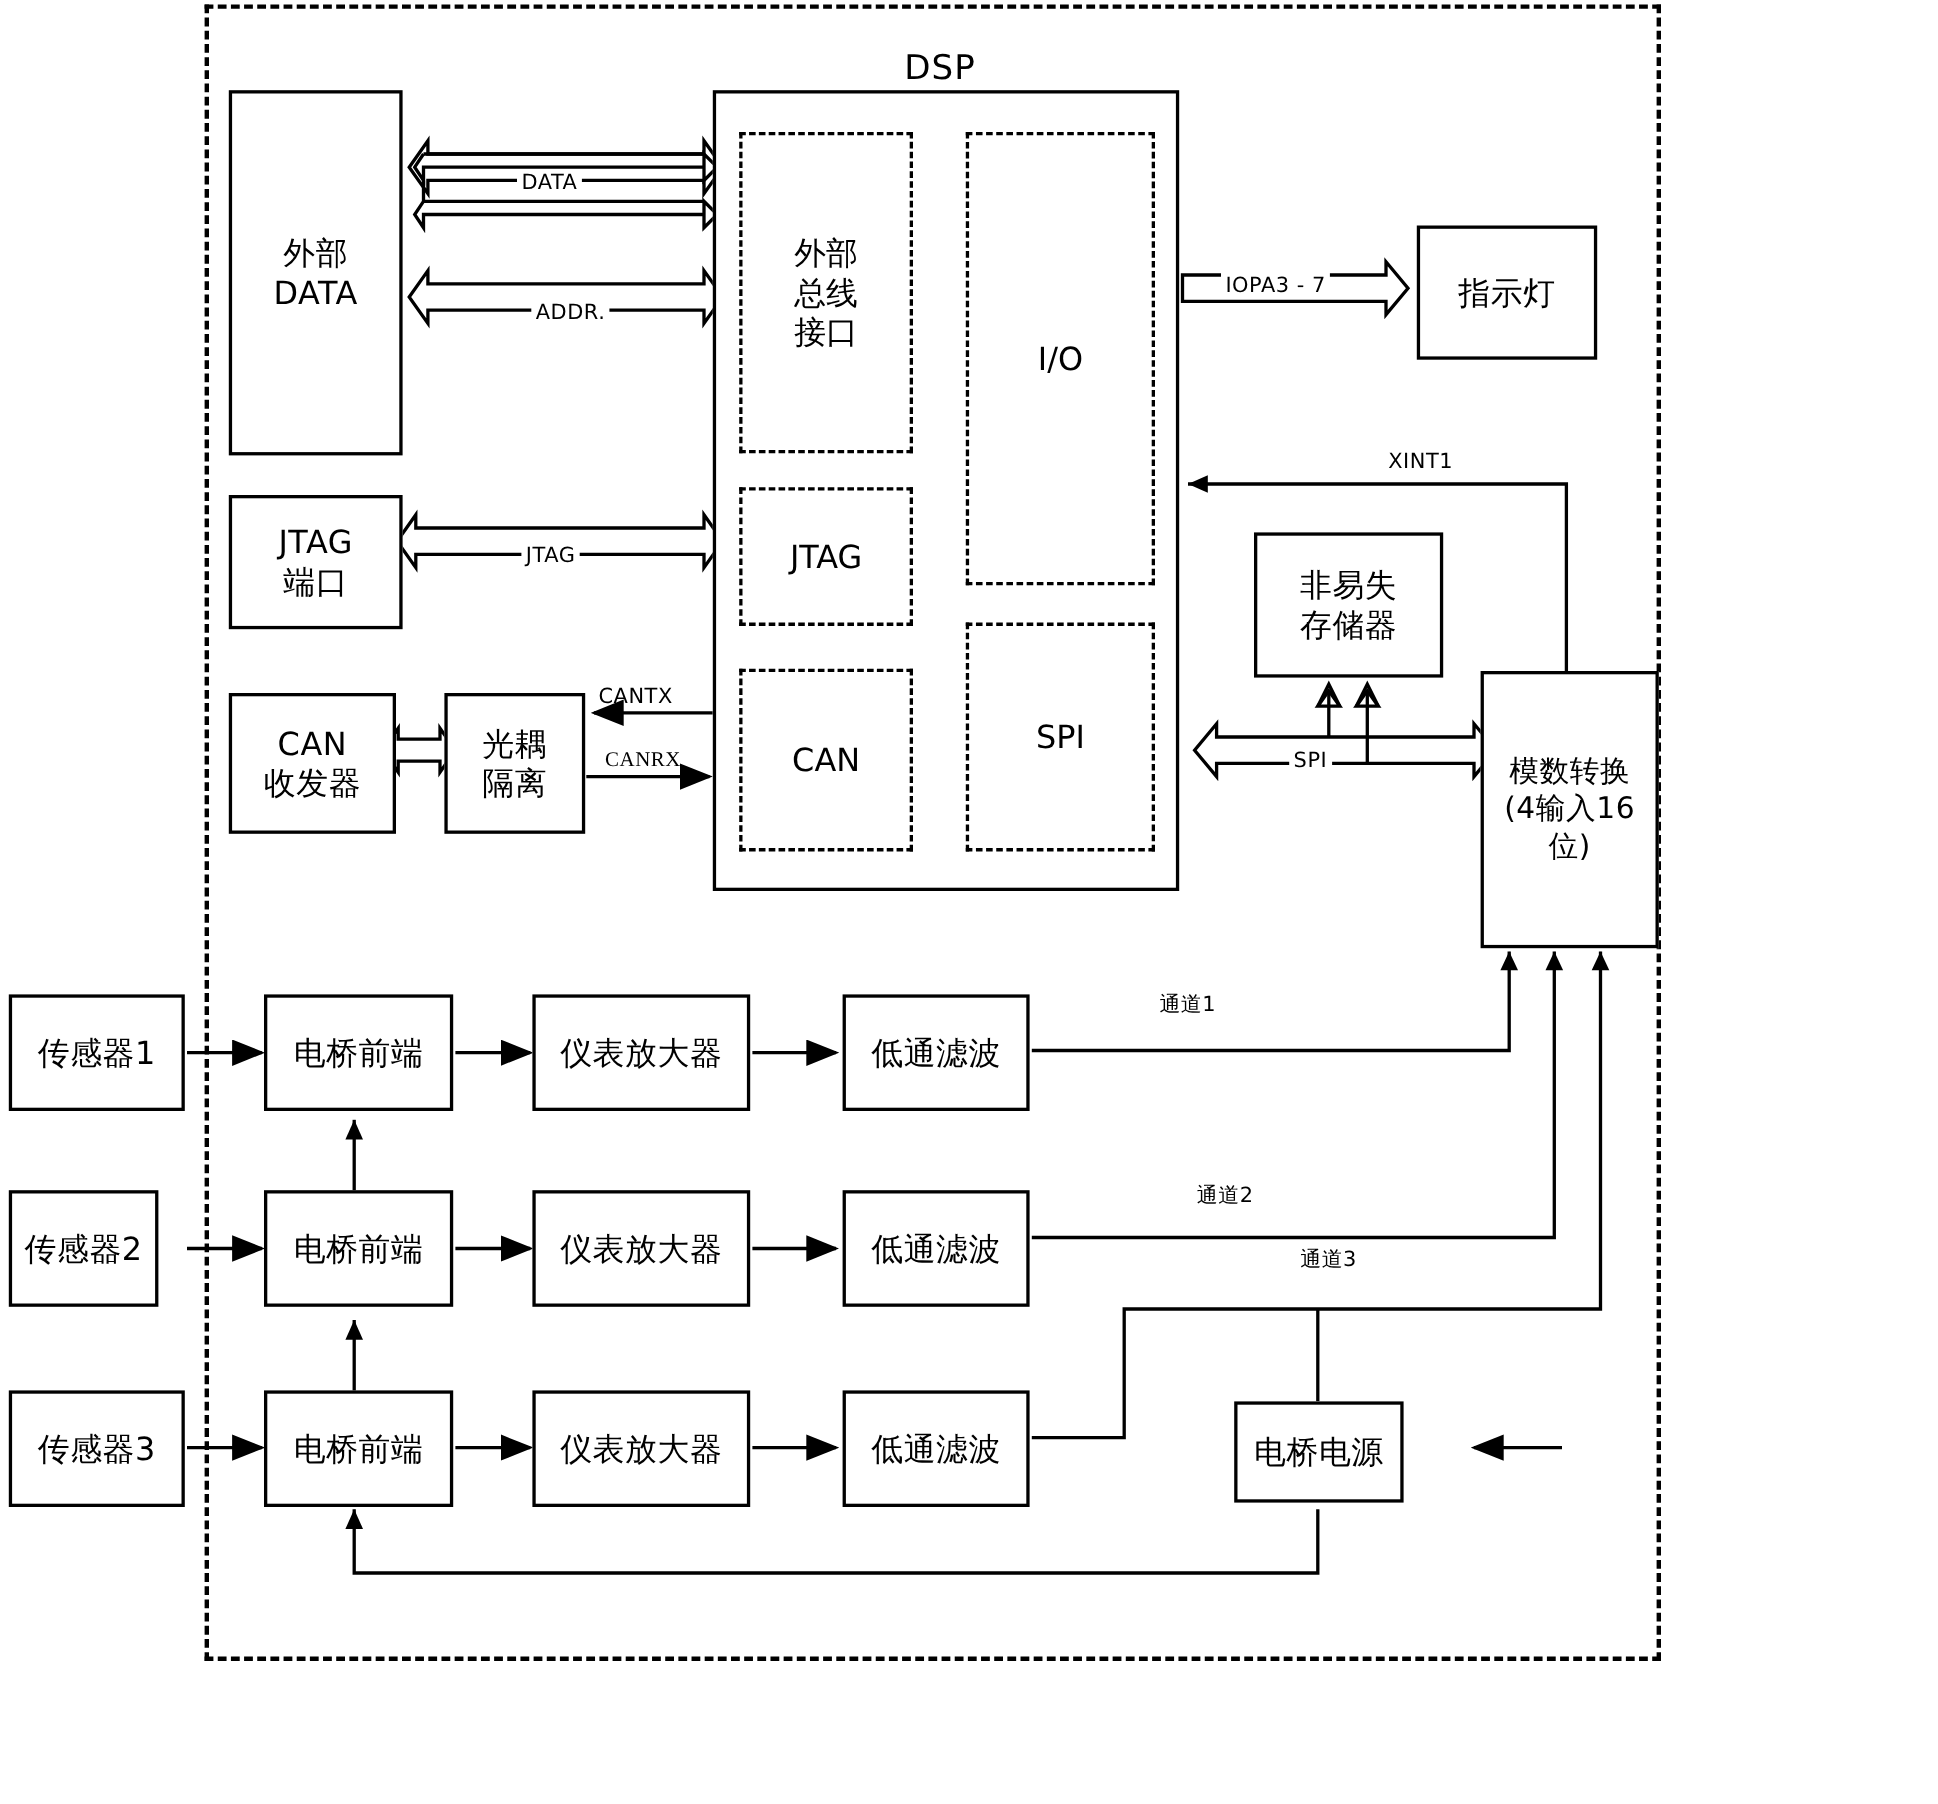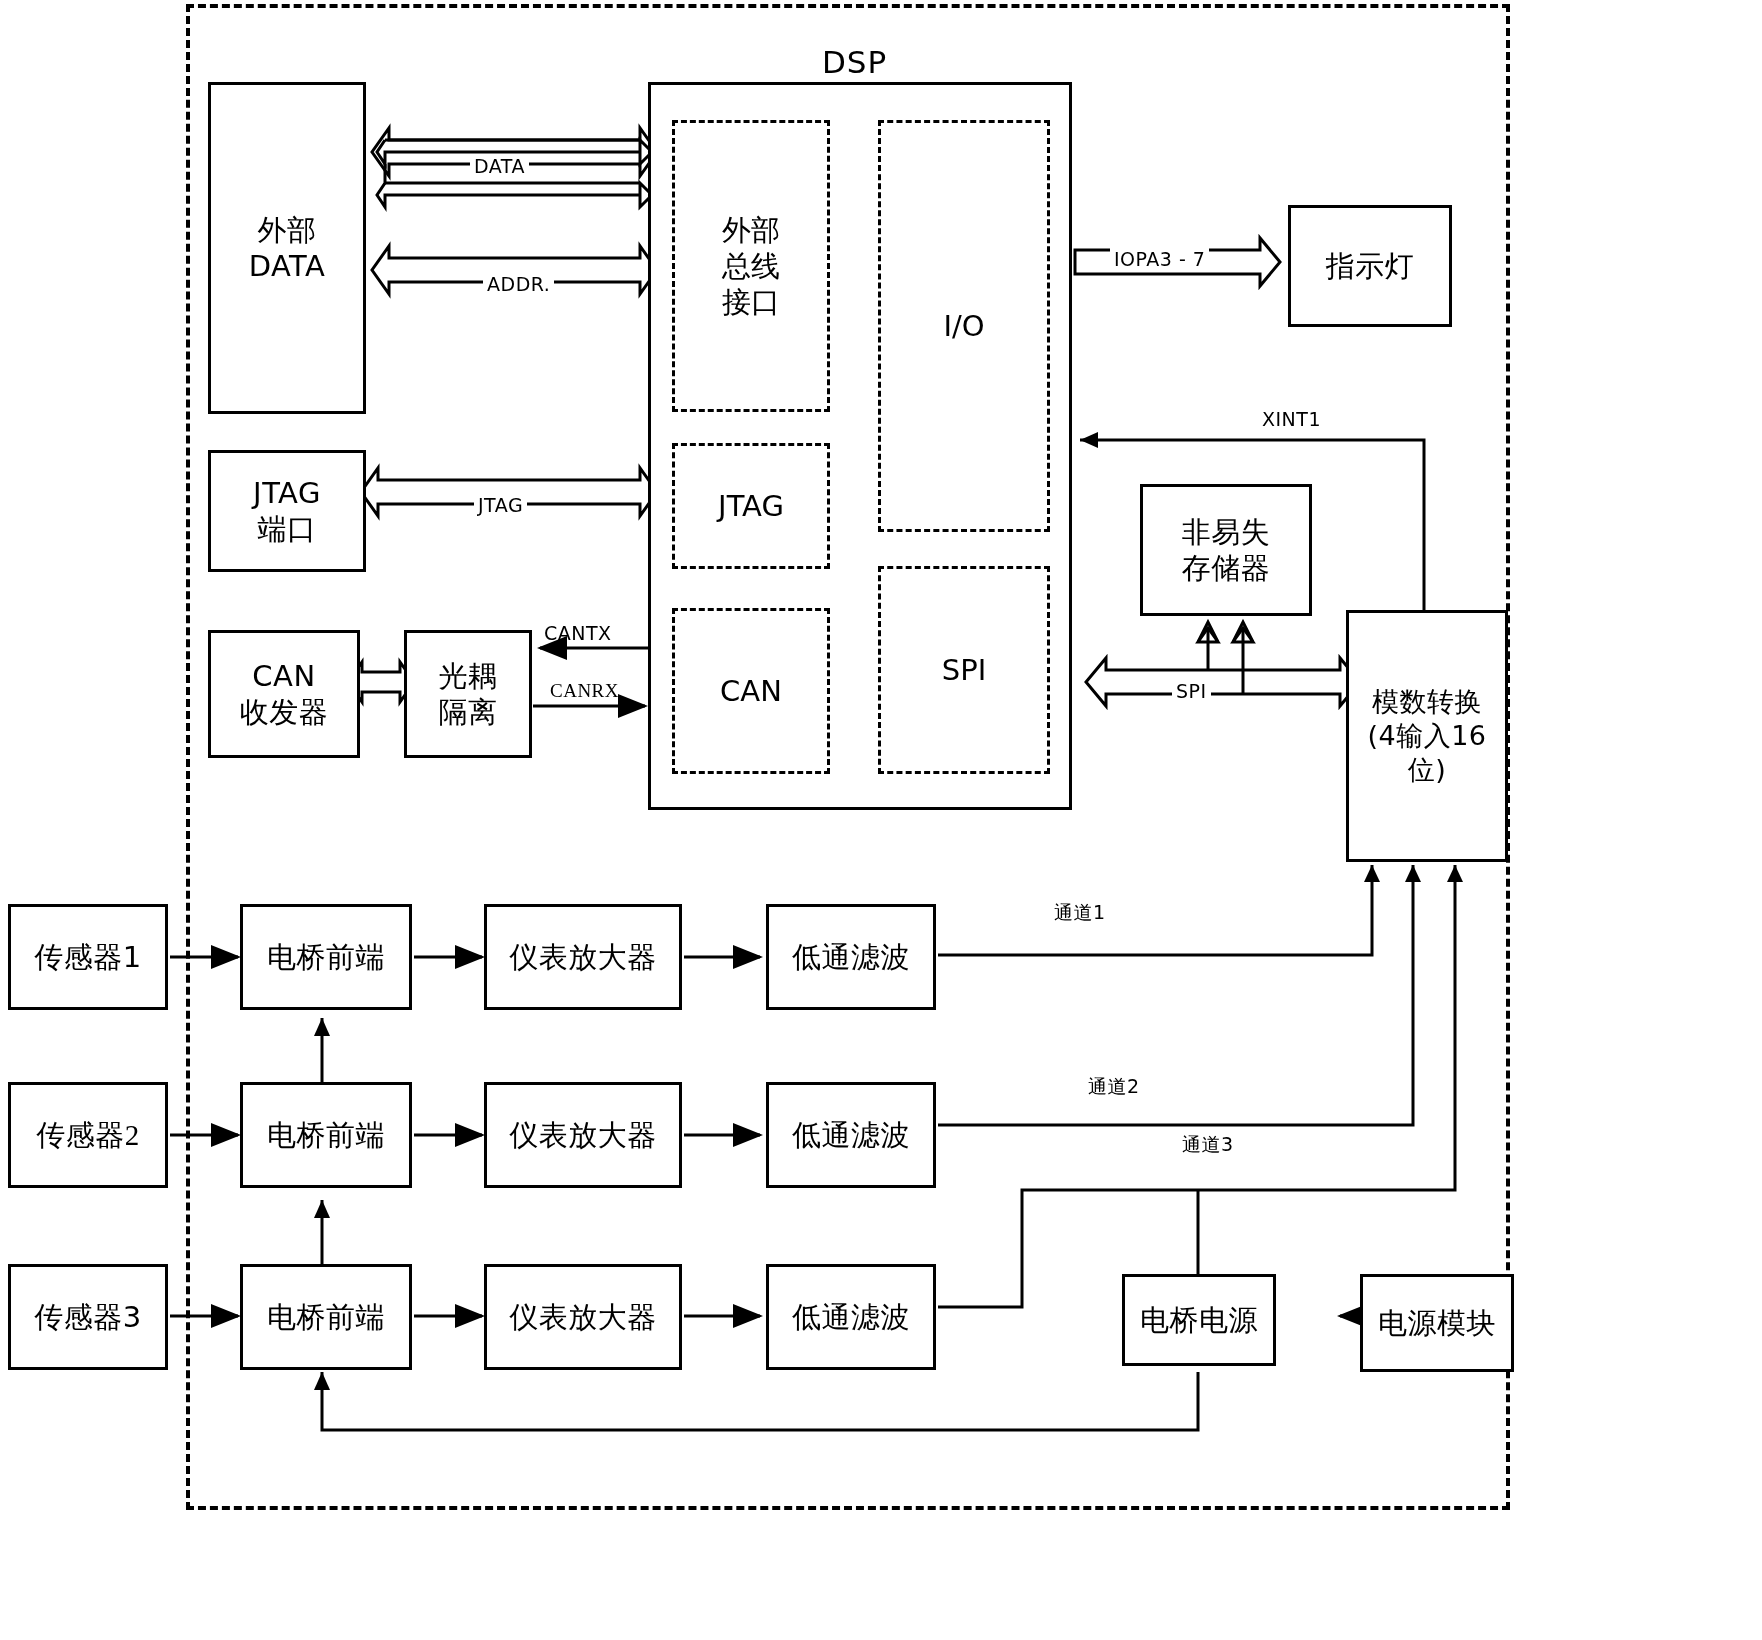--- a/index.html
+++ b/index.html
@@ -236,21 +236,21 @@
   <div class="box" style="left:240px; top:904px; width:172px; height:106px;">
     <span>电桥前端</span>
   </div>
   <div class="box" style="left:484px; top:904px; width:198px; height:106px;">
     <span>仪表放大器</span>
   </div>
   <div class="box" style="left:766px; top:904px; width:170px; height:106px;">
     <span>低通滤波</span>
   </div>
 
-  <div class="box" style="left:8px; top:1082px; width:160px; height:106px;font-family:Liberation Serif, serif;">
+  <div class="box" style="left:8px; top:1082px; width:136px; height:106px;">
     <span>传感器2</span>
   </div>
   <div class="box" style="left:240px; top:1082px; width:172px; height:106px;">
     <span>电桥前端</span>
   </div>
   <div class="box" style="left:484px; top:1082px; width:198px; height:106px;">
     <span>仪表放大器</span>
   </div>
   <div class="box" style="left:766px; top:1082px; width:170px; height:106px;">
     <span>低通滤波</span>
@@ -264,23 +264,20 @@
   </div>
   <div class="box" style="left:484px; top:1264px; width:198px; height:106px;">
     <span>仪表放大器</span>
   </div>
   <div class="box" style="left:766px; top:1264px; width:170px; height:106px;">
     <span>低通滤波</span>
   </div>
 
   <div class="box" style="left:1122px; top:1274px; width:154px; height:92px;">
     <span>电桥电源</span>
-  </div>
-  <div class="box" style="left:1360px; top:1274px; width:154px; height:98px;">
-    <span>电源模块</span>
   </div>
 
   <div class="lbl" style="left:470px; top:155px;">DATA</div>
   <div class="lbl" style="left:483px; top:273px;">ADDR.</div>
   <div class="lbl" style="left:474px; top:494px;">JTAG</div>
   <div class="lbl nobg" style="left:540px; top:622px;text-align:center;">CANTX</div>
   <div class="lbl nobg" style="left:546px; top:680px;font-family:Liberation Serif, serif;">CANRX</div>
   <div class="lbl" style="left:1110px; top:248px;">IOPA3 - 7</div>
   <div class="lbl nobg" style="left:1258px; top:408px;">XINT1</div>
   <div class="lbl" style="left:1172px; top:680px;">SPI</div>

